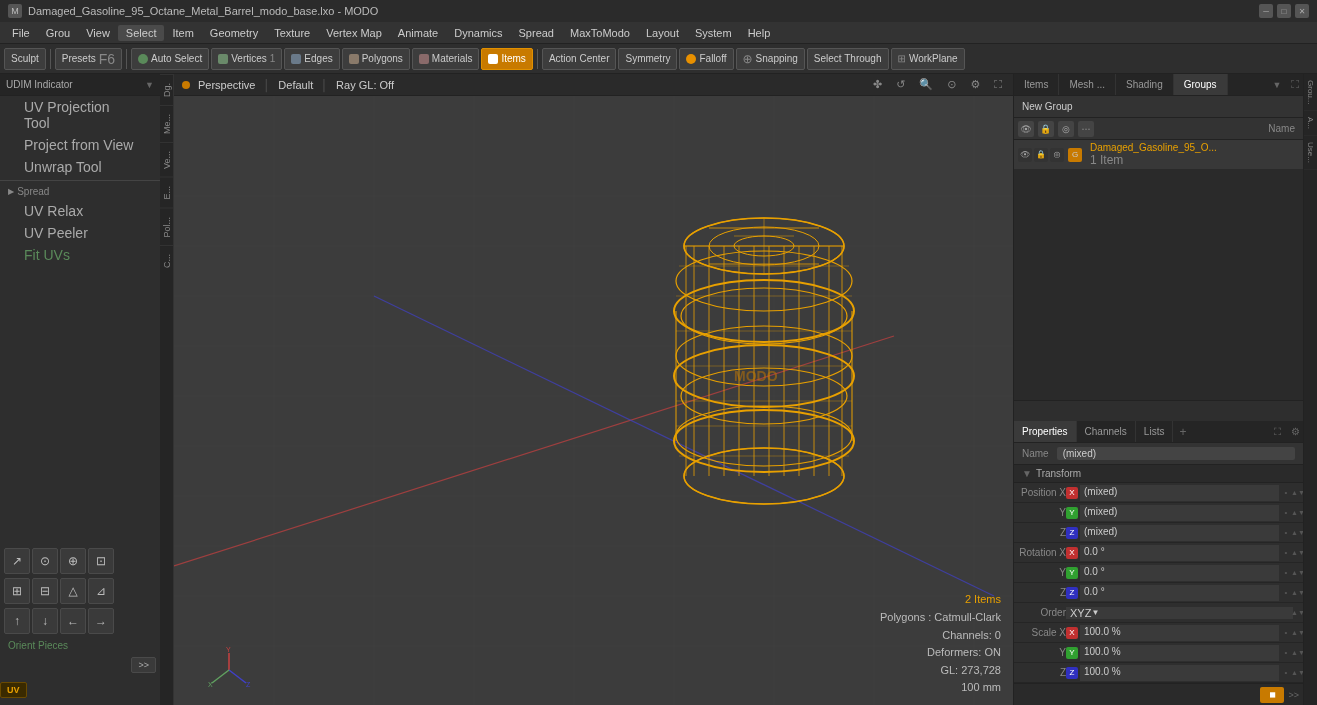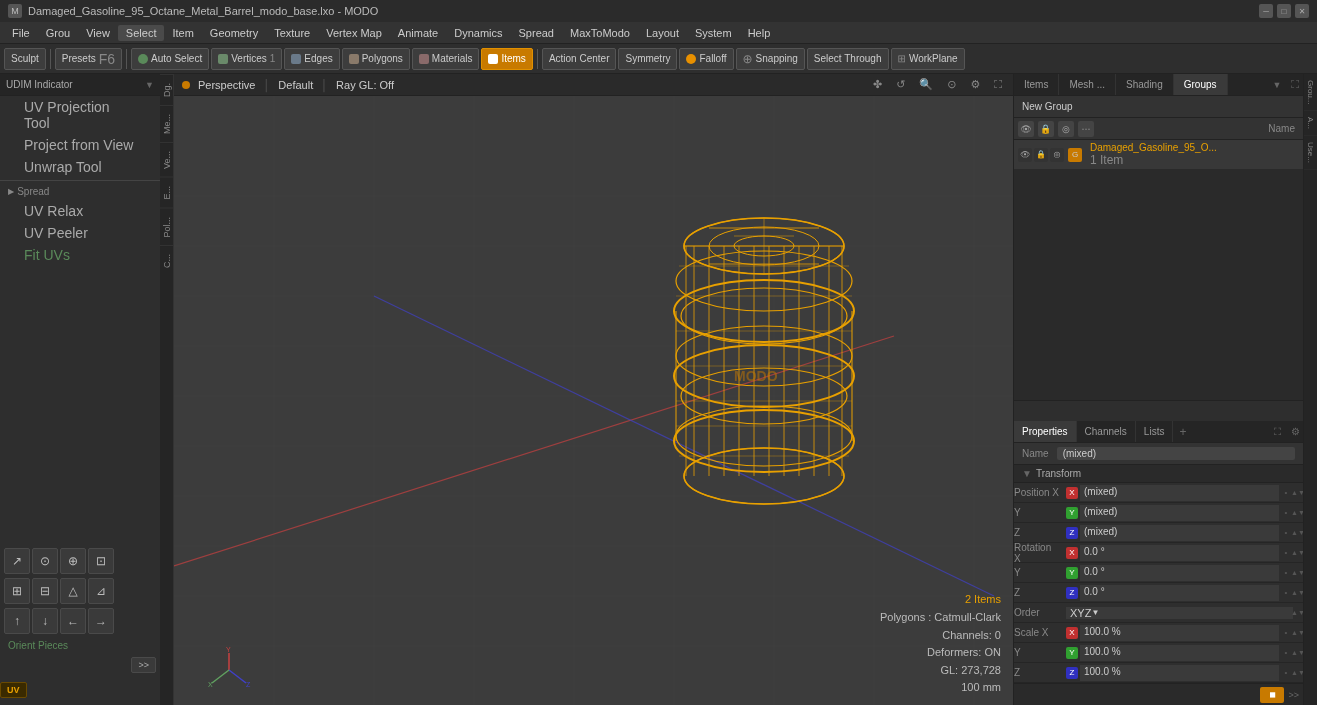--- a/index.html
+++ b/index.html
@@ -84,21 +84,21 @@
 
     #prop-name-row { height: 22px; display: flex; align-items: center; padding: 0 8px; gap: 8px; border-bottom: 1px solid #222; background: #333; }
     .prop-label { font-size: 10px; color: #888; }
     .prop-value { font-size: 10px; color: #ccc; background: #444; padding: 1px 6px; border-radius: 2px; flex: 1; }
 
     #transform-section { padding: 0; }
     .transform-header { height: 18px; background: #2a2a2a; display: flex; align-items: center; padding: 0 8px; font-size: 10px; color: #aaa; border-bottom: 1px solid #222; }
     .transform-header .collapse-arrow { margin-right: 4px; color: #666; }
 
     .prop-row { height: 20px; display: flex; align-items: center; border-bottom: 1px solid #252525; }
-    .prop-row-label { width: 52px; font-size: 10px; color: #888; padding-right: 6px; }
+    .prop-row-label { width: 52px; text-align: right; font-size: 10px; color: #888; }
     .prop-row-axis { width: 12px; height: 12px; border-radius: 2px; display: flex; align-items: center; justify-content: center; font-size: 8px; color: #fff; margin-right: 2px; }
     .axis-x { background: #c03030; }
     .axis-y { background: #30a030; }
     .axis-z { background: #3030c0; }
     .prop-row-input { flex: 1; background: #3a3a3a; border: none; color: #ccc; font-size: 10px; padding: 1px 4px; height: 16px; }
     .prop-row-dots { width: 14px; display: flex; align-items: center; justify-content: center; color: #555; font-size: 8px; }
     .prop-row-arr { width: 10px; display: flex; flex-direction: column; align-items: center; justify-content: center; color: #555; font-size: 7px; cursor: pointer; }
 
     
     #right-edge { width: 14px; background: #252525; display: flex; flex-direction: column; border-left: 1px solid #222; }

